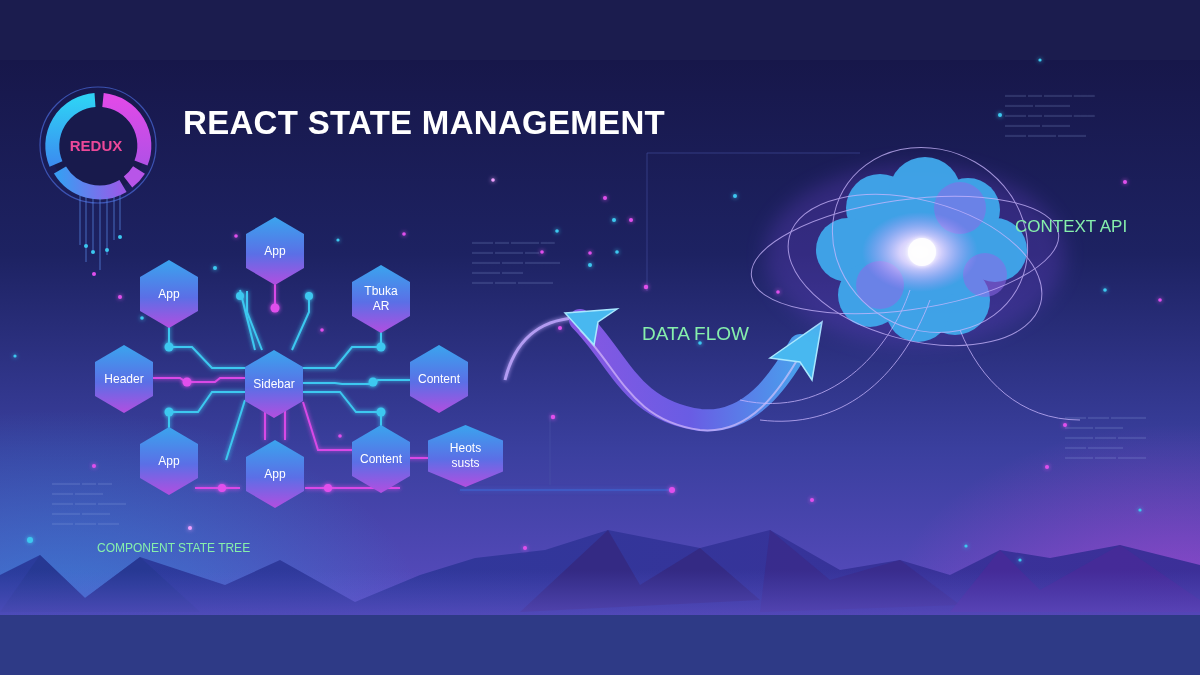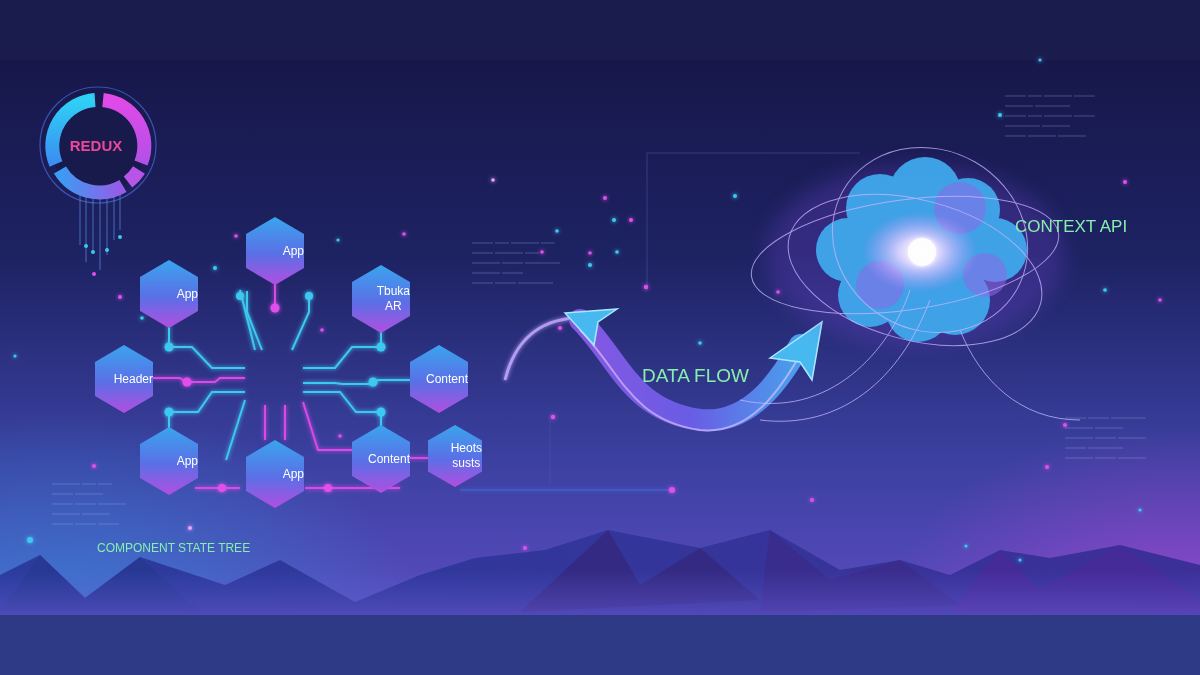--- a/index.html
+++ b/index.html
@@ -11,21 +11,21 @@
       radial-gradient(ellipse 420px 280px at 1180px 560px, rgba(200,70,220,0.55), rgba(200,70,220,0) 70%),
       radial-gradient(ellipse 520px 300px at 60px 560px, rgba(40,160,230,0.55), rgba(40,160,230,0) 70%),
       linear-gradient(180deg, #17174a 0%, #1d2262 35%, #3a3f9e 70%, #5a4cc0 100%);
   }
   .bottom-band { position:absolute; left:0; top:615px; width:1200px; height:60px; background:#2e3a86; }
   svg.art { position:absolute; left:0; top:0; }
   .title { position:absolute; left:183px; top:104px; color:#fff; font-weight:bold; font-size:33px; letter-spacing:0.3px; white-space:nowrap; }
   .subtitle { position:absolute; left:184px; top:147px; color:#e8ebff; font-size:23px; letter-spacing:0.2px; white-space:nowrap; }
   .label { position:absolute; color:#86efac; white-space:nowrap; }
   .redux-label { position:absolute; left:63px; top:137px; width:66px; text-align:center; color:#ec4899; font-weight:bold; font-size:15px; }
-  .hex { position:absolute; width:58px; height:68px; display:flex; align-items:center; justify-content:flex-end; text-align:center;
+  .hex { position:absolute; width:58px; height:68px; display:flex; align-items:center; justify-content:center; text-align:center;
     clip-path: polygon(50% 0, 100% 25%, 100% 75%, 50% 100%, 0 75%, 0 25%);
     background: linear-gradient(180deg, #3aa4ee 0%, #5b6fe6 55%, #b24ee0 100%);
     color:#fff; font-size:12px; line-height:15px; box-shadow:0 0 12px rgba(120,160,255,0.6);
   }
   .hex span { display:block; }
   .filler { position:absolute; color:rgba(150,170,230,0.18); font-size:7px; line-height:10px; }
 </style>
 </head>
 <body>
 
@@ -234,45 +234,49 @@
     </g>
   </svg>
 
   <div class="filler" style="left:1005px;top:90px;width:120px;">▬▬▬ ▬▬ ▬▬▬▬ ▬▬▬<br>▬▬▬▬ ▬▬▬▬▬<br>▬▬▬ ▬▬ ▬▬▬▬ ▬▬▬<br>▬▬▬▬▬ ▬▬▬▬<br>▬▬▬ ▬▬▬▬ ▬▬▬▬</div>
   <div class="filler" style="left:472px;top:237px;width:120px;">▬▬▬ ▬▬ ▬▬▬▬ ▬▬<br>▬▬▬ ▬▬▬▬ ▬▬<br>▬▬▬▬ ▬▬▬ ▬▬▬▬▬<br>▬▬▬▬ ▬▬▬<br>▬▬▬ ▬▬▬ ▬▬▬▬▬</div>
   <div class="filler" style="left:1065px;top:412px;width:120px;">▬▬▬ ▬▬▬ ▬▬▬▬▬<br>▬▬▬▬ ▬▬▬▬<br>▬▬▬▬ ▬▬▬ ▬▬▬▬<br>▬▬▬ ▬▬▬▬▬<br>▬▬▬▬ ▬▬▬ ▬▬▬▬</div>
   <div class="filler" style="left:52px;top:478px;width:110px;">▬▬▬▬ ▬▬ ▬▬<br>▬▬▬ ▬▬▬▬<br>▬▬▬ ▬▬▬ ▬▬▬▬<br>▬▬▬▬ ▬▬▬▬<br>▬▬▬ ▬▬▬ ▬▬▬</div>
 
   <div class="redux-label">REDUX</div>
 
+  <div class="title">REACT STATE MANAGEMENT</div>
 
   <div class="hex" style="left:246px;top:217px;">
       <span>App</span>
     </div>
   <div class="hex" style="left:140px;top:260px;">
       <span>App</span>
     </div>
   <div class="hex" style="left:352px;top:265px;white-space:pre-line;"><span>Tbuka
 AR</span></div>
   <div class="hex" style="left:95px;top:345px;">
       <span>Header</span>
     </div>
+  <div class="hex" style="left:245px;top:350px;">
+      <span>Sidebar</span>
+    </div>
   <div class="hex" style="left:410px;top:345px;">
       <span>Content</span>
     </div>
   <div class="hex" style="left:140px;top:427px;">
       <span>App</span>
     </div>
   <div class="hex" style="left:246px;top:440px;">
       <span>App</span>
     </div>
   <div class="hex" style="left:352px;top:425px;">
       <span>Content</span>
     </div>
-  <div class="hex" style="left:428px;top:425px;width:54px;height:62px;white-space:pre-line;"><span>Heots
+  <div class="hex" style="left:428px;top:425px;width:75px;height:62px;white-space:pre-line;"><span>Heots
 susts</span></div>
 
-  <div class="label" style="left:642px;top:323px;font-size:19px;margin-top:42px;">DATA FLOW</div>
+  <div class="label" style="left:642px;top:323px;font-size:19px;">DATA FLOW</div>
   <div class="label" style="left:1015px;top:217px;font-size:17px;">CONTEXT API</div>
   <div class="label" style="left:97px;top:541px;font-size:12px;">COMPONENT STATE TREE</div>
 
   <div class="bottom-band"></div>
 </div>
 
 </body></html>

